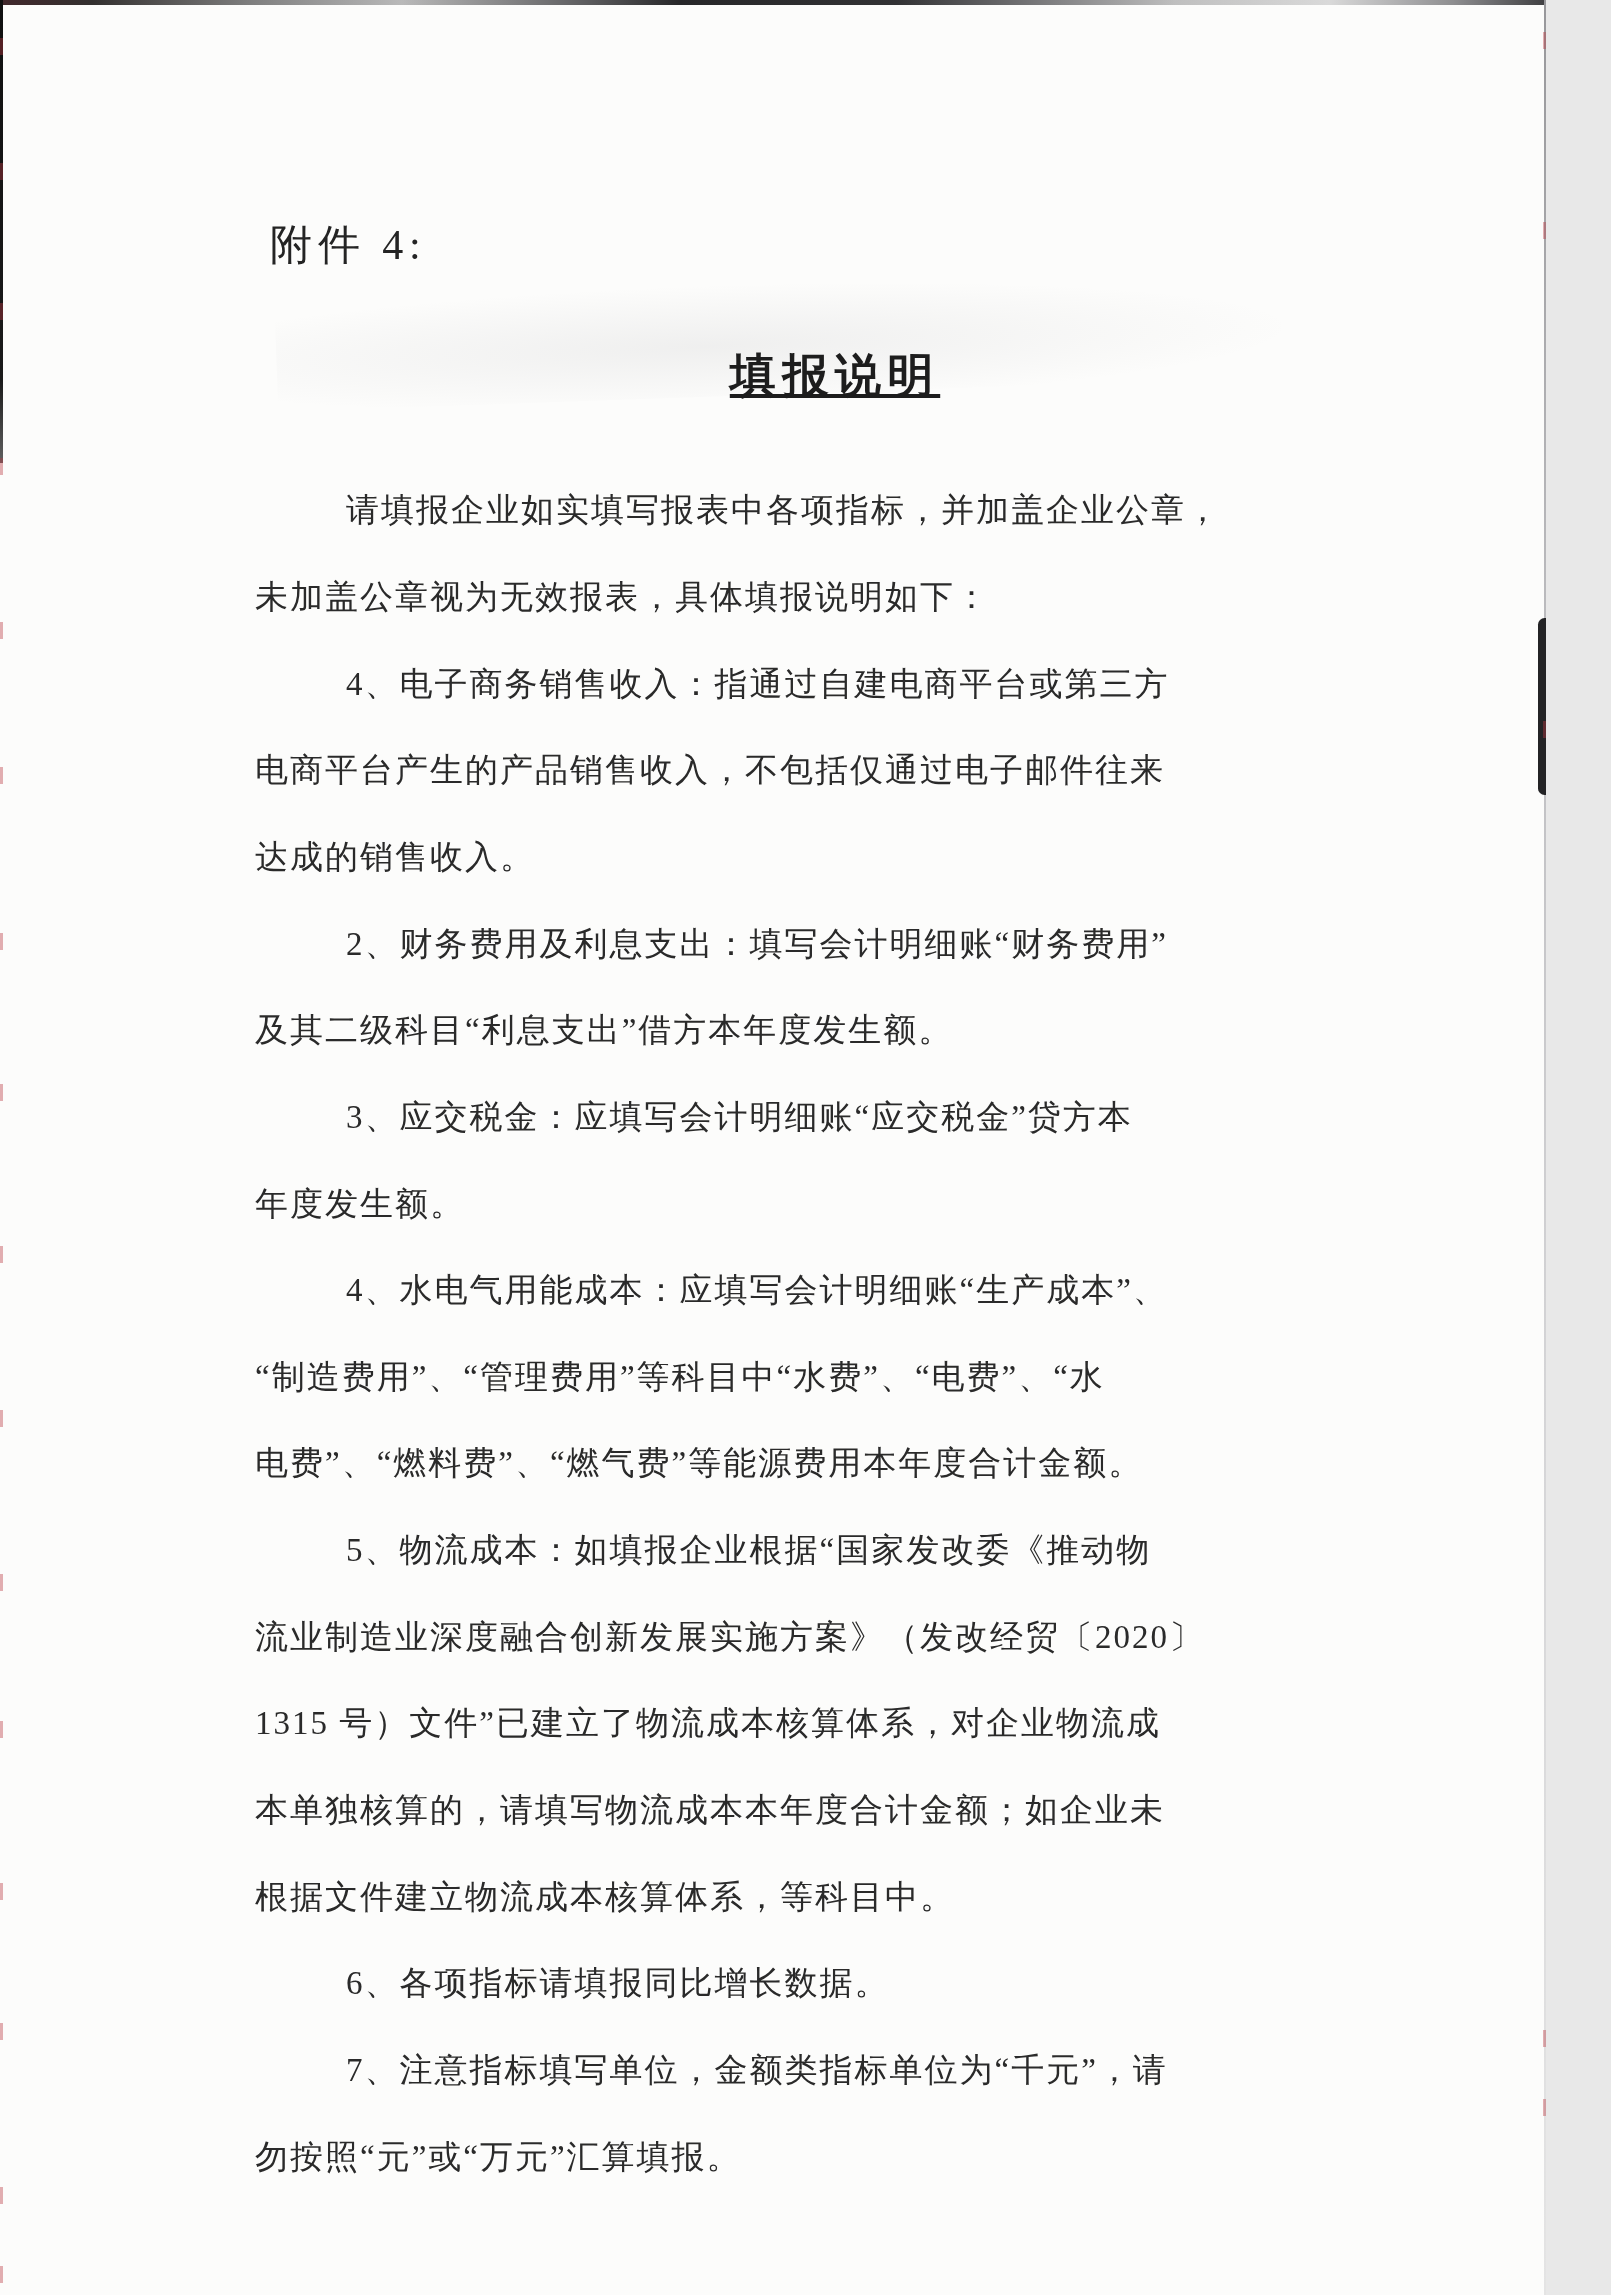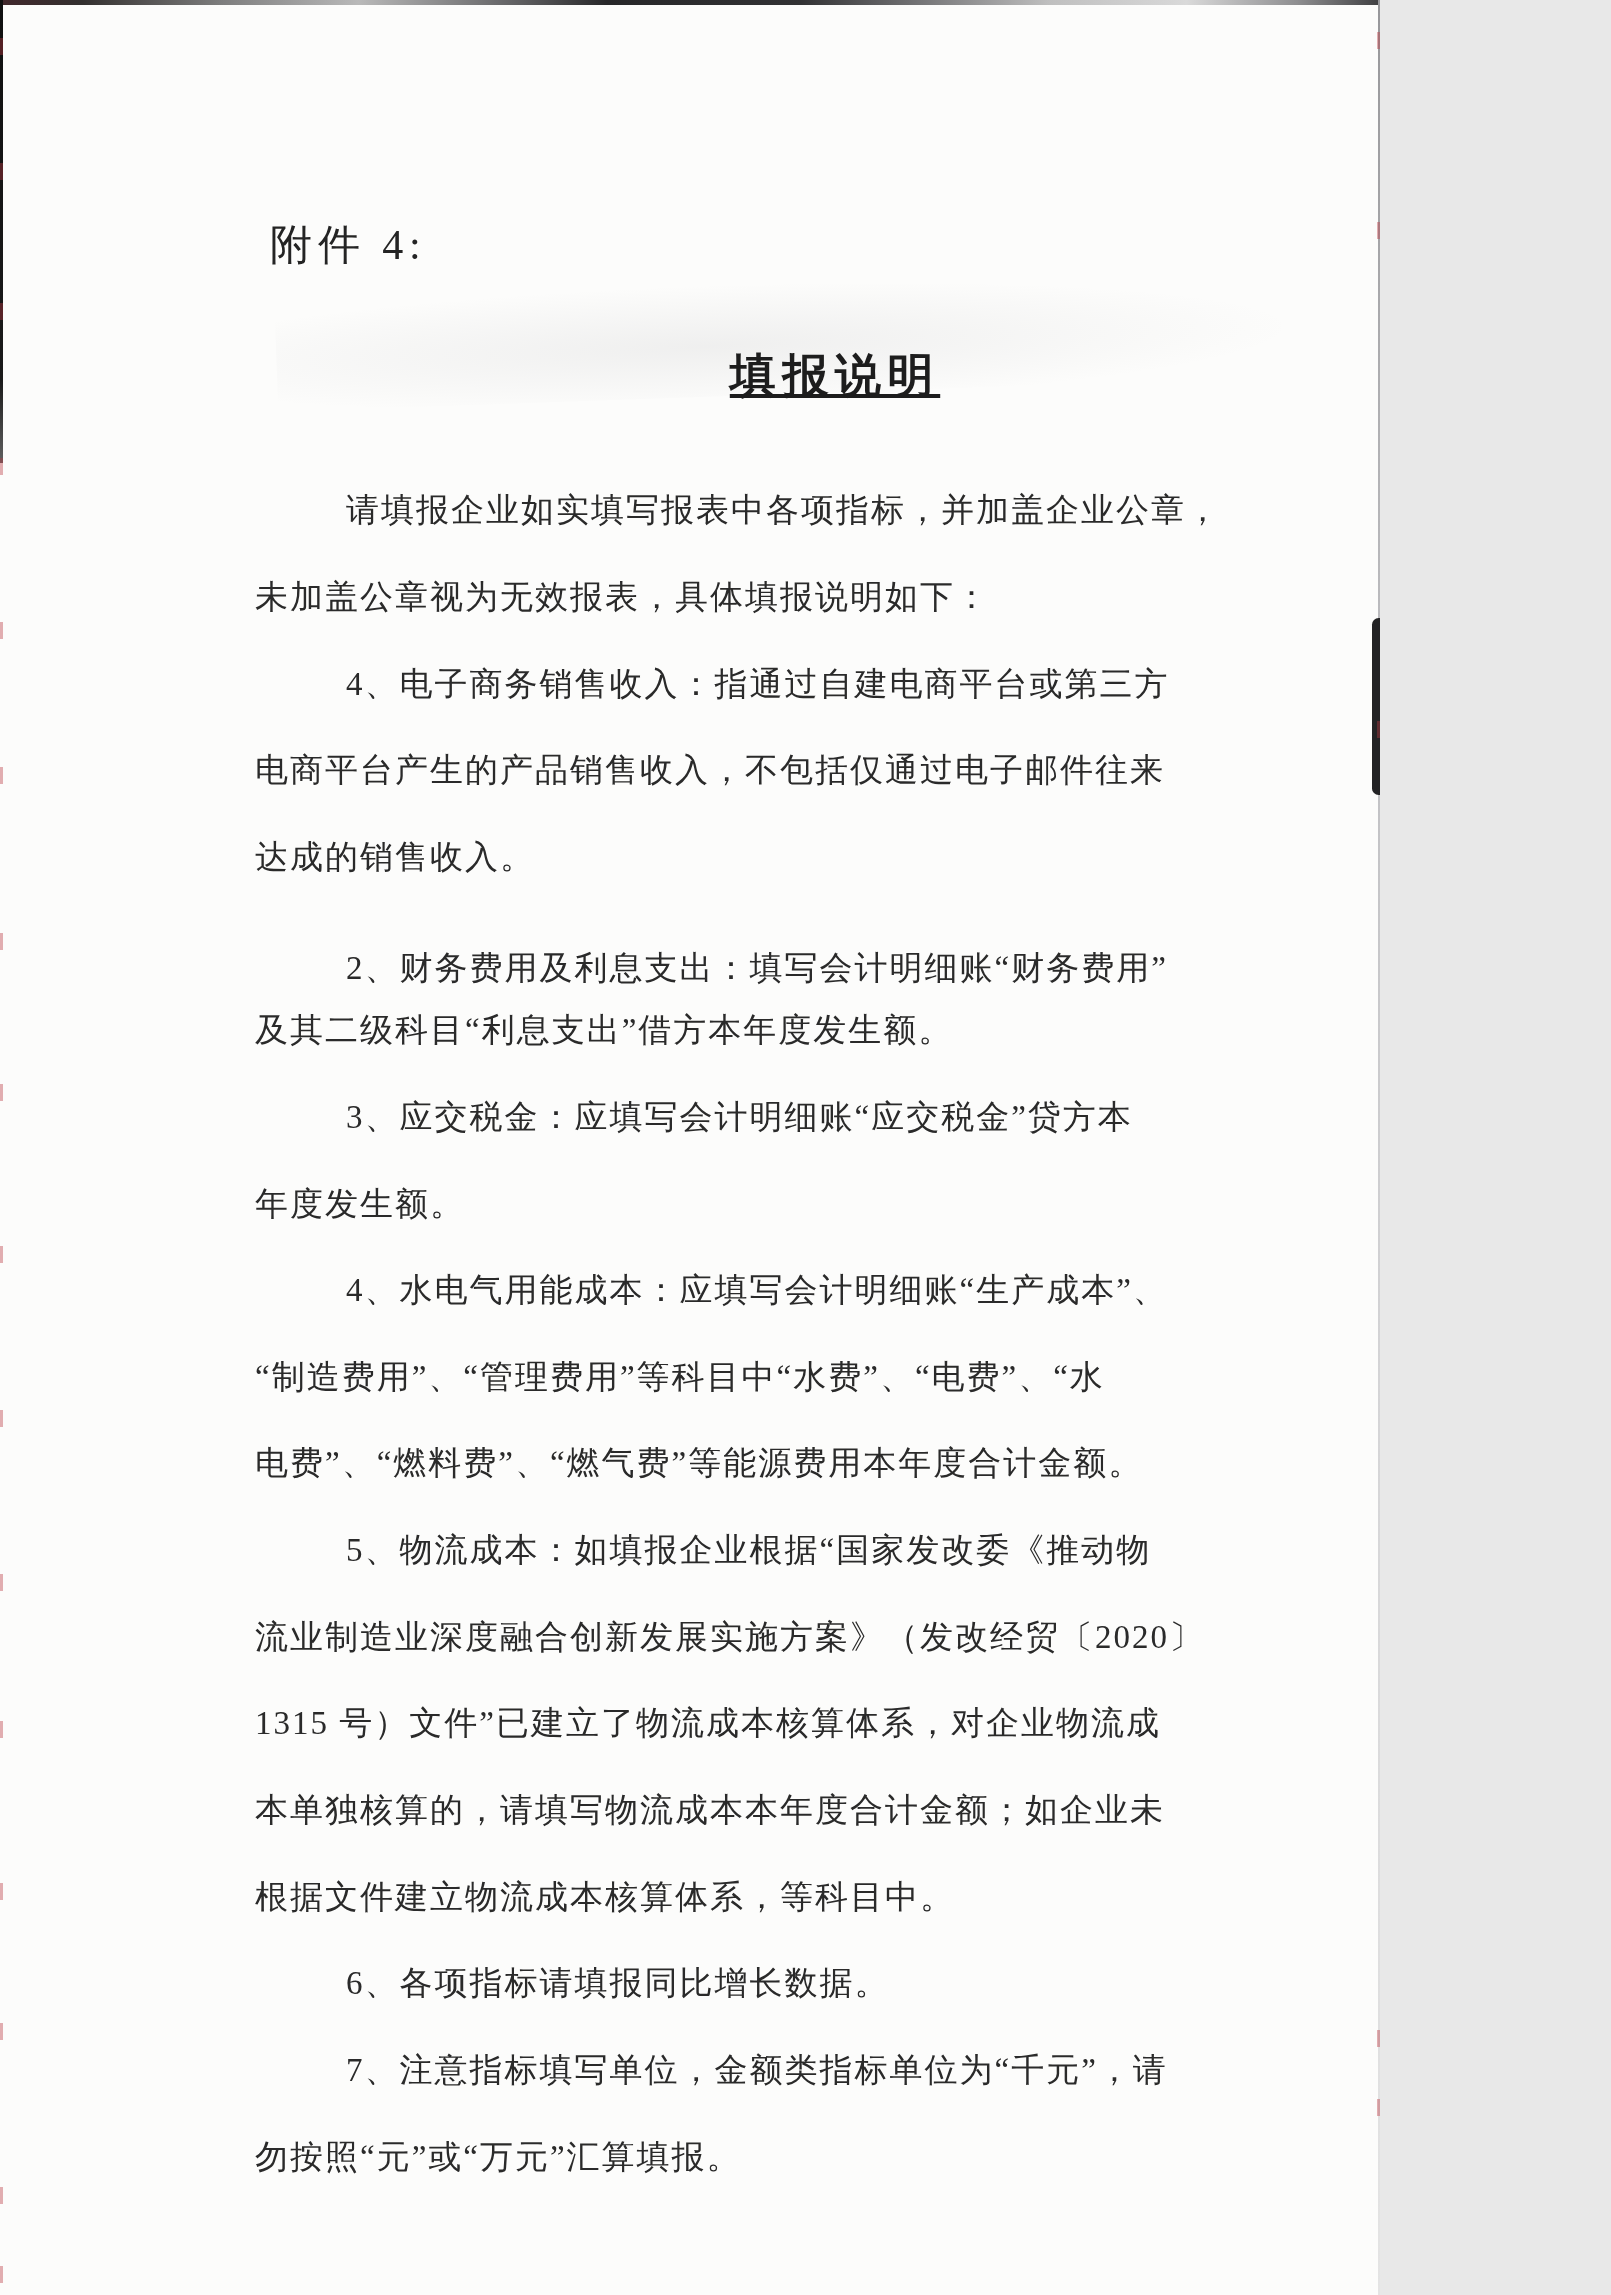--- a/index.html
+++ b/index.html
@@ -1,18 +1,18 @@
 <!DOCTYPE html>
 <html style="font-size:10.5px"><head>
 <meta charset="utf-8">
 <style>
   html, body { margin: 0; padding: 0; background: #e8e8e8; }
   .page {
     position: relative;
-    width: 1380px;
+    width: 1546px;
     height: 2295px;
     background: #fcfcfb;
     overflow: hidden;
     font-family: "Liberation Serif", "DejaVu Serif", serif;
   }
   
   .smudge {
     position: absolute;
     top: 282px; left: 276px;
     width: 1024px; height: 112px;
@@ -93,21 +93,21 @@
   <div class="attachment-label">附件 4:</div>
 
   <h1 class="doc-title">填报说明</h1>
 
   <div id="body-lines">
       <div class="line indent" style="top: 488px;">请填报企业如实填写报表中各项指标，并加盖企业公章，</div>
       <div class="line" style="top: 575px;">未加盖公章视为无效报表，具体填报说明如下：</div>
       <div class="line indent" style="top: 662px;">4、电子商务销售收入：指通过自建电商平台或第三方</div>
       <div class="line" style="top: 748px;">电商平台产生的产品销售收入，不包括仅通过电子邮件往来</div>
       <div class="line" style="top: 835px;">达成的销售收入。</div>
-      <div class="line indent" style="top: 946px; text-align: center;">2、财务费用及利息支出：填写会计明细账“财务费用”</div>
+      <div class="line indent" style="top: 922px; text-align: center;">2、财务费用及利息支出：填写会计明细账“财务费用”</div>
       <div class="line" style="top: 1008px;">及其二级科目“利息支出”借方本年度发生额。</div>
       <div class="line indent" style="top: 1095px;">3、应交税金：应填写会计明细账“应交税金”贷方本</div>
       <div class="line" style="top: 1182px;">年度发生额。</div>
       <div class="line indent" style="top: 1268px;">4、水电气用能成本：应填写会计明细账“生产成本”、</div>
       <div class="line" style="top: 1355px;">“制造费用”、“管理费用”等科目中“水费”、“电费”、“水</div>
       <div class="line" style="top: 1441px;">电费”、“燃料费”、“燃气费”等能源费用本年度合计金额。</div>
       <div class="line indent" style="top: 1528px;">5、物流成本：如填报企业根据“国家发改委《推动物</div>
       <div class="line" style="top: 1615px;">流业制造业深度融合创新发展实施方案》（发改经贸〔2020〕</div>
       <div class="line" style="top: 1701px;">1315 号）文件”已建立了物流成本核算体系，对企业物流成</div>
       <div class="line" style="top: 1788px;">本单独核算的，请填写物流成本本年度合计金额；如企业未</div>

